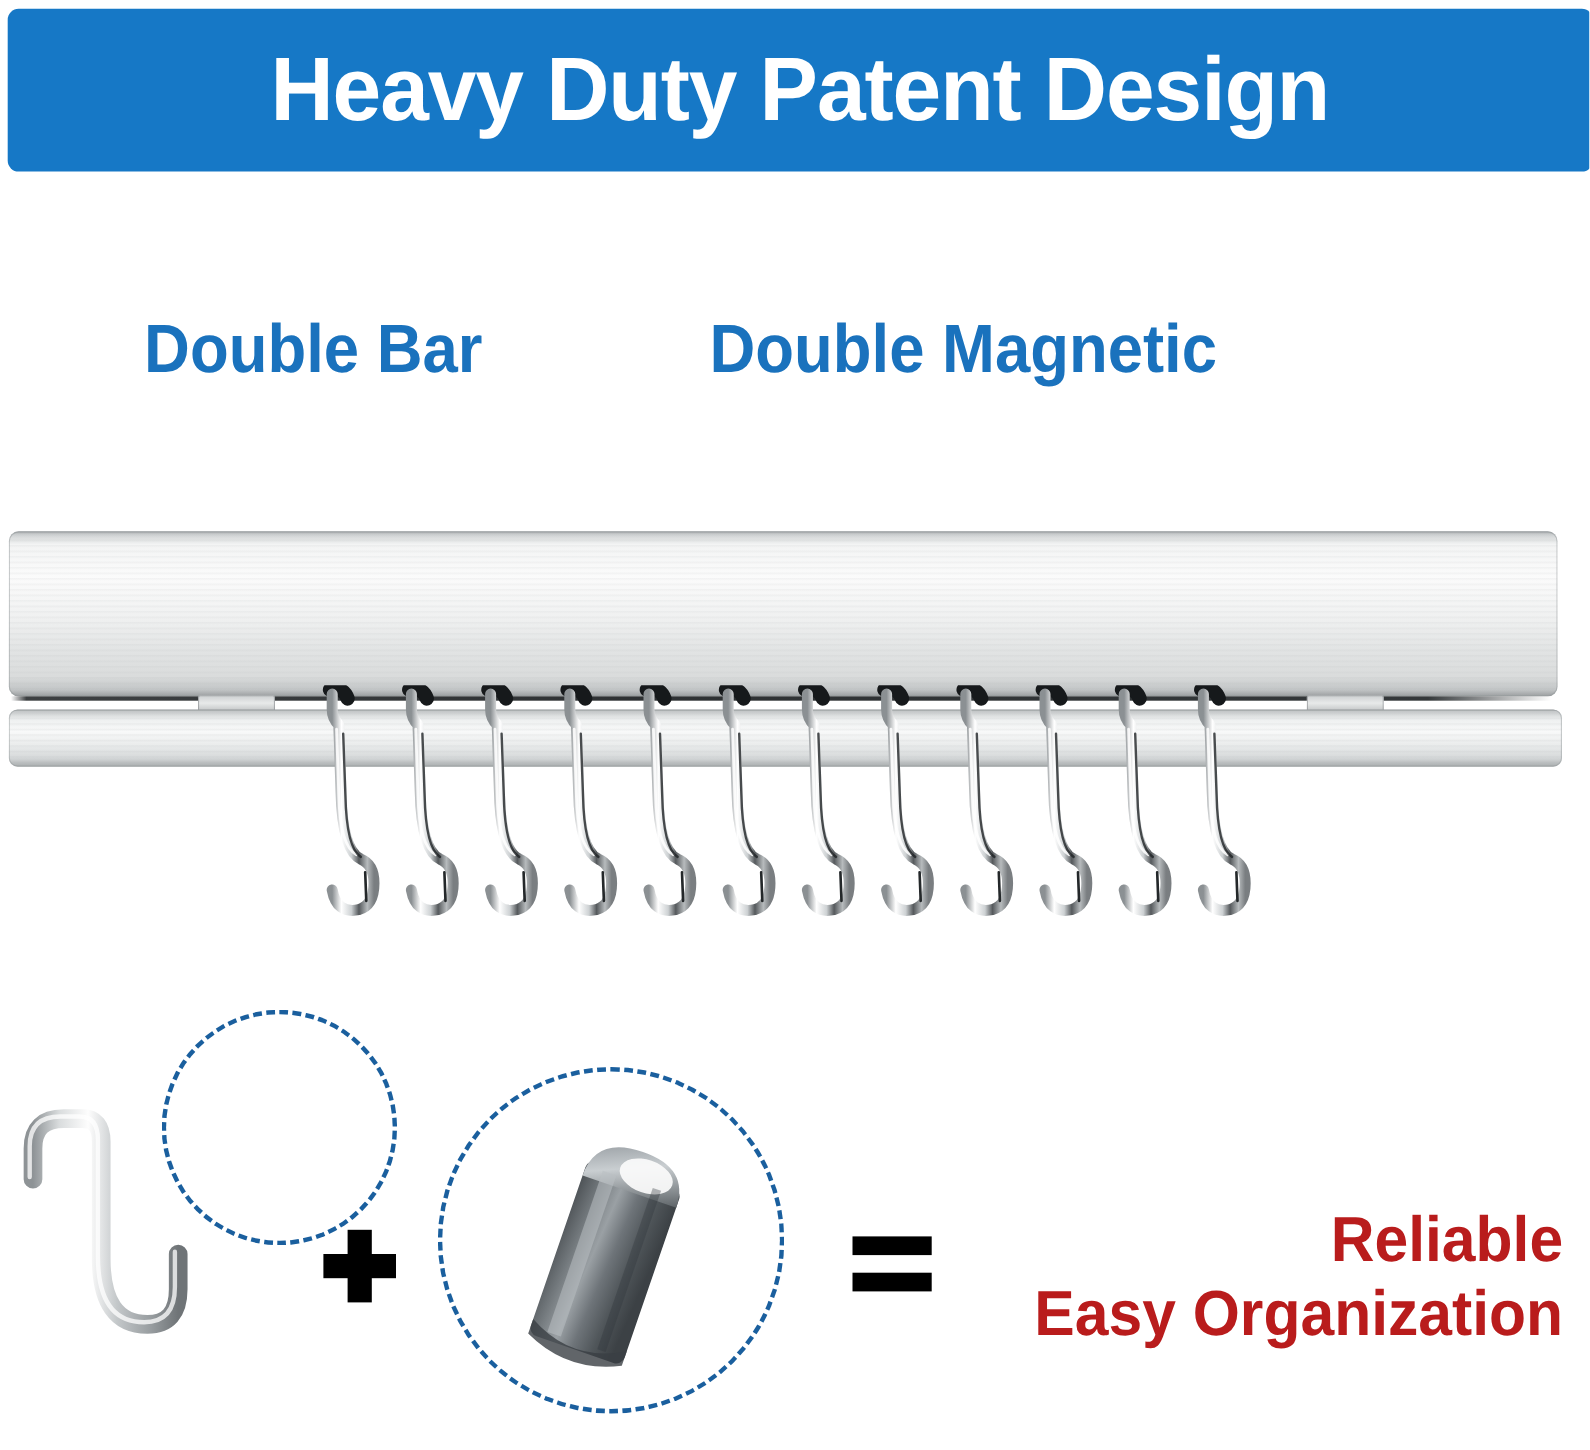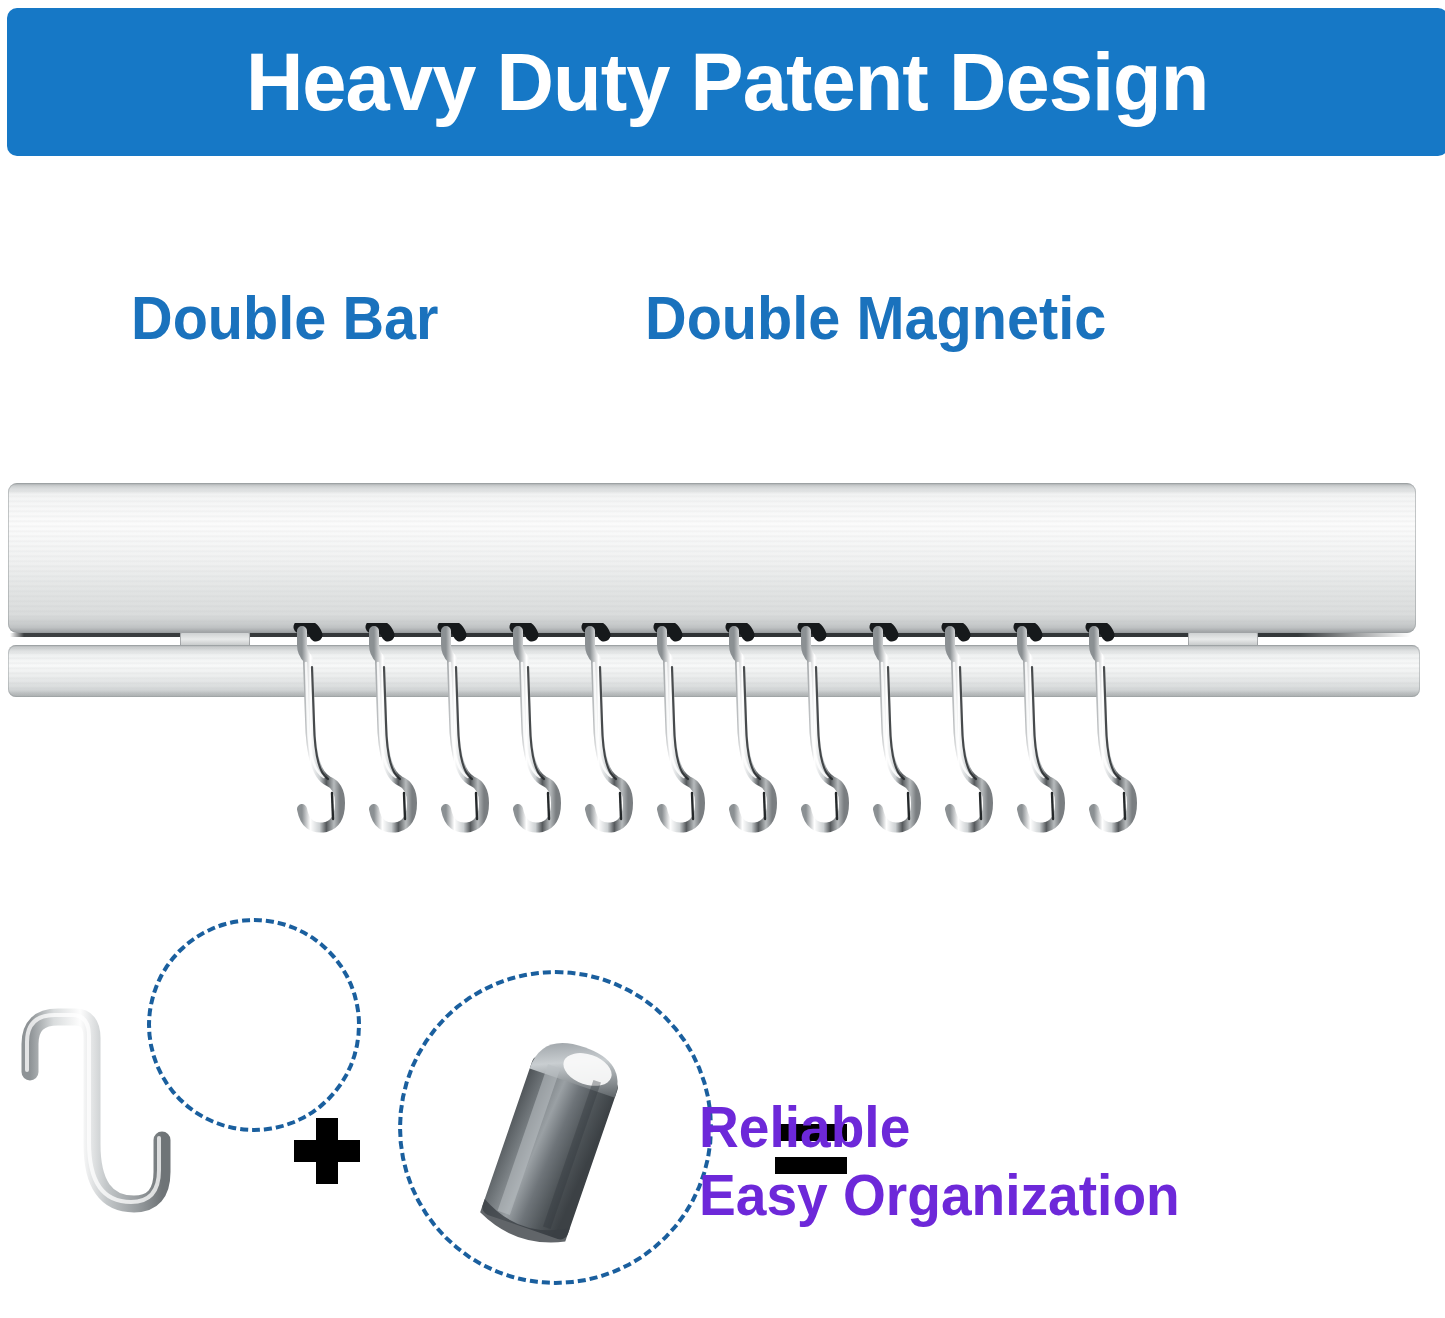--- a/index.html
+++ b/index.html
@@ -196,22 +196,22 @@
   .op-equals .bar { position: absolute; left: 0; width: 72px; height: 17px; background: #000000; }
   .op-equals .bar:nth-child(1) { top: 0; }
   .op-equals .bar:nth-child(2) { top: 33px; }
 
   
   .result {
     position: absolute;
     left: 680px;
     top: 1093px;
     width: 760px;
-    text-align: left;
-    color: #6d28d9;
+    text-align: right;
+    color: #b91c1c;
     font-family: "Liberation Sans", sans-serif;
     font-weight: bold;
     font-size: 58px;
     line-height: 1.18;
     white-space: nowrap;
   }
   .result-line { display: block; transform: scaleX(0.95); }
 </style>
 </head>
 <body>

